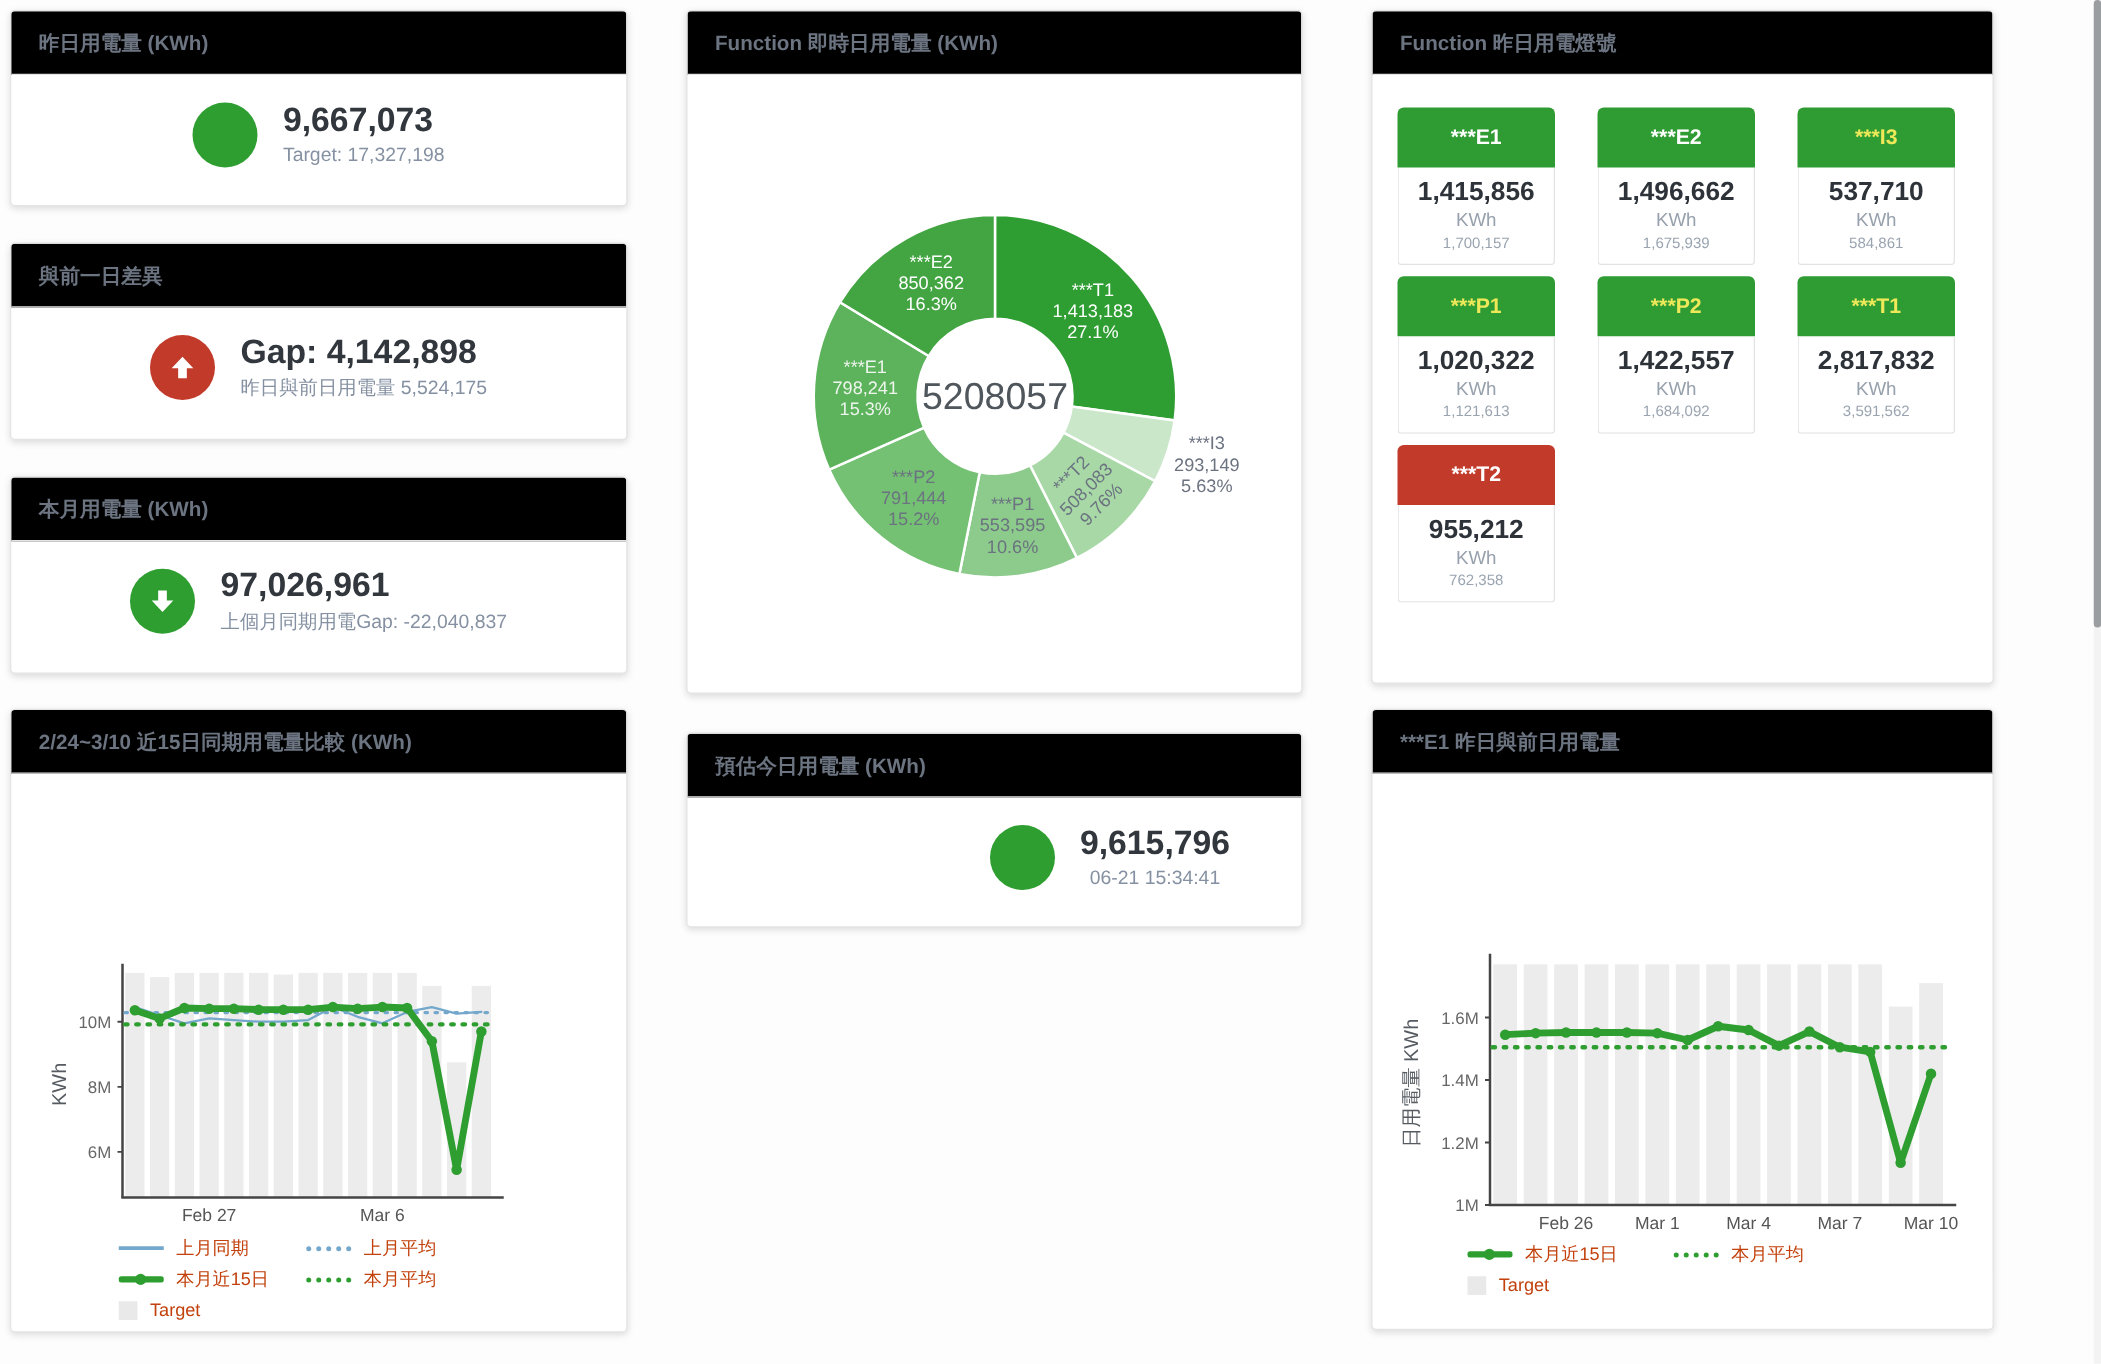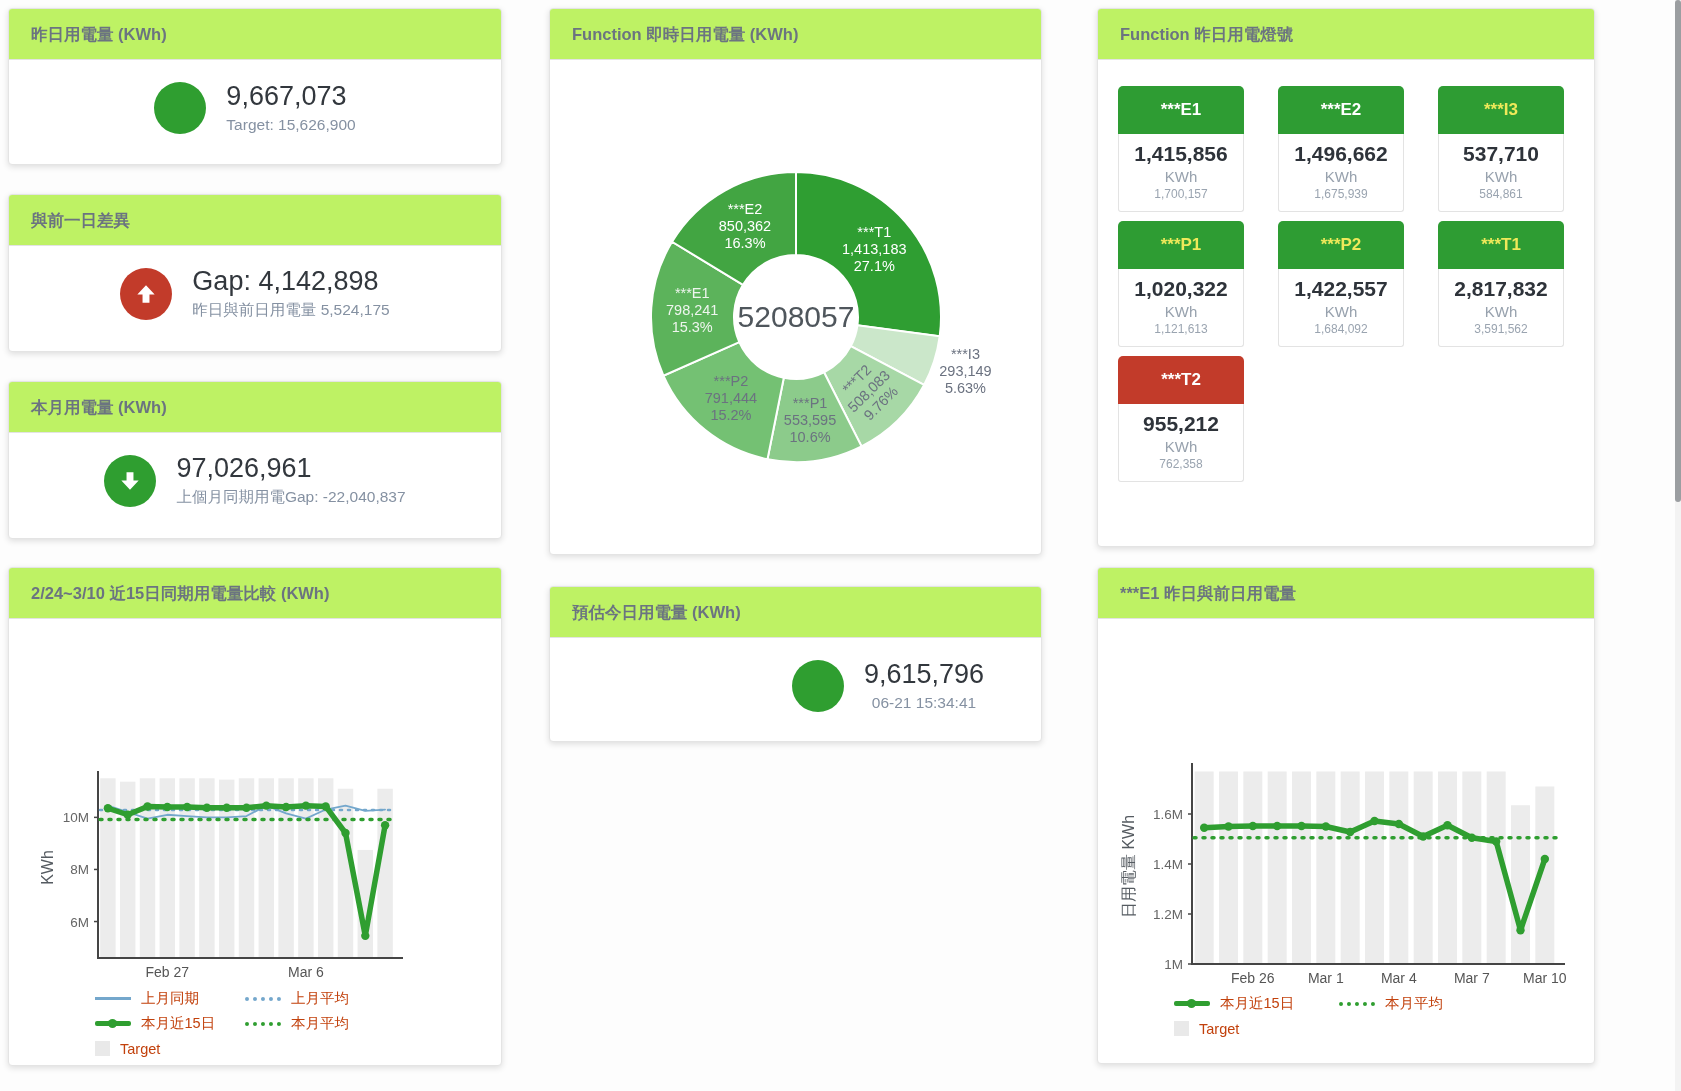--- a/index.html
+++ b/index.html
@@ -4,28 +4,28 @@
 <style>
   html,body{margin:0;padding:0;background:#fdfdfd;}
   .page{position:relative;width:1681px;height:1091px;overflow:hidden;
         font-family:"Liberation Sans","DejaVu Sans",sans-serif;color:#32373d;}
   .col{position:absolute;top:0;}
   .col1{left:8px;width:494px;}
   .col2{left:537px;width:493px;margin-left:12px;}
   .col3{left:1066px;width:498px;padding-left:31px;}
   .card{background:#fff;border:1px solid #e4e4e4;border-radius:4px;
         box-shadow:0 2px 6px rgba(0,0,0,.13);overflow:hidden;}
-  .card-header{background:#bef264;border-bottom:1px solid #e3e3e3;
+  .card-header{background:#000000;border-bottom:1px solid #e3e3e3;
         padding:15px 22px 13px;font-weight:700;font-size:16.5px;color:#6b7480;}
   .kpi-body{display:flex;align-items:center;justify-content:center;height:96px;}
   .kpi-row{display:flex;align-items:center;gap:20px;}
   .kpi-row.shift-right{margin-left:185px;}
   .kpi-icon{width:52px;height:52px;border-radius:50%;display:flex;
         align-items:center;justify-content:center;flex:0 0 auto;}
-  .kpi-value{font-size:27px;font-weight:400;color:#32373d;line-height:1.1;}
+  .kpi-value{font-size:27px;font-weight:700;color:#32373d;line-height:1.1;}
   .kpi-sub{font-size:15.5px;color:#8591a2;margin-top:4px;}
   
   .lights-grid{display:grid;grid-template-columns:repeat(3,126px);
         column-gap:34px;row-gap:9px;padding:26px 20px 20px;}
   .tile-head{height:48px;display:flex;align-items:center;justify-content:center;
         border-radius:5px 5px 0 0;font-size:17px;font-weight:700;}
   .tile-body{border:1px solid #e3e3e3;border-top:none;border-radius:0 0 3px 3px;
         text-align:center;padding:8px 0 10px;}
   .tile-value{font-size:21px;font-weight:700;color:#2e333a;}
   .tile-unit{font-size:15px;color:#97a1ad;margin-top:2px;}
@@ -53,21 +53,21 @@
 <div class="page">
 
   <div class="col col1">
     <div class="card" style="margin-top:8px;height:155px;">
       <div class="card-header">昨日用電量 (KWh)</div>
       <div class="kpi-body">
         <div class="kpi-row">
           <div class="kpi-icon" style="background: rgb(47, 158, 48);"></div>
           <div>
             <div class="kpi-value">9,667,073</div>
-            <div class="kpi-sub">Target: 15,626,900</div>
+            <div class="kpi-sub">Target: 17,327,198</div>
           </div>
         </div>
       </div>
     </div>
 
     <div class="card" style="margin-top:29px;height:156px;">
       <div class="card-header">與前一日差異</div>
       <div class="kpi-body">
         <div class="kpi-row">
           <div class="kpi-icon" style="background: rgb(194, 59, 42);">

